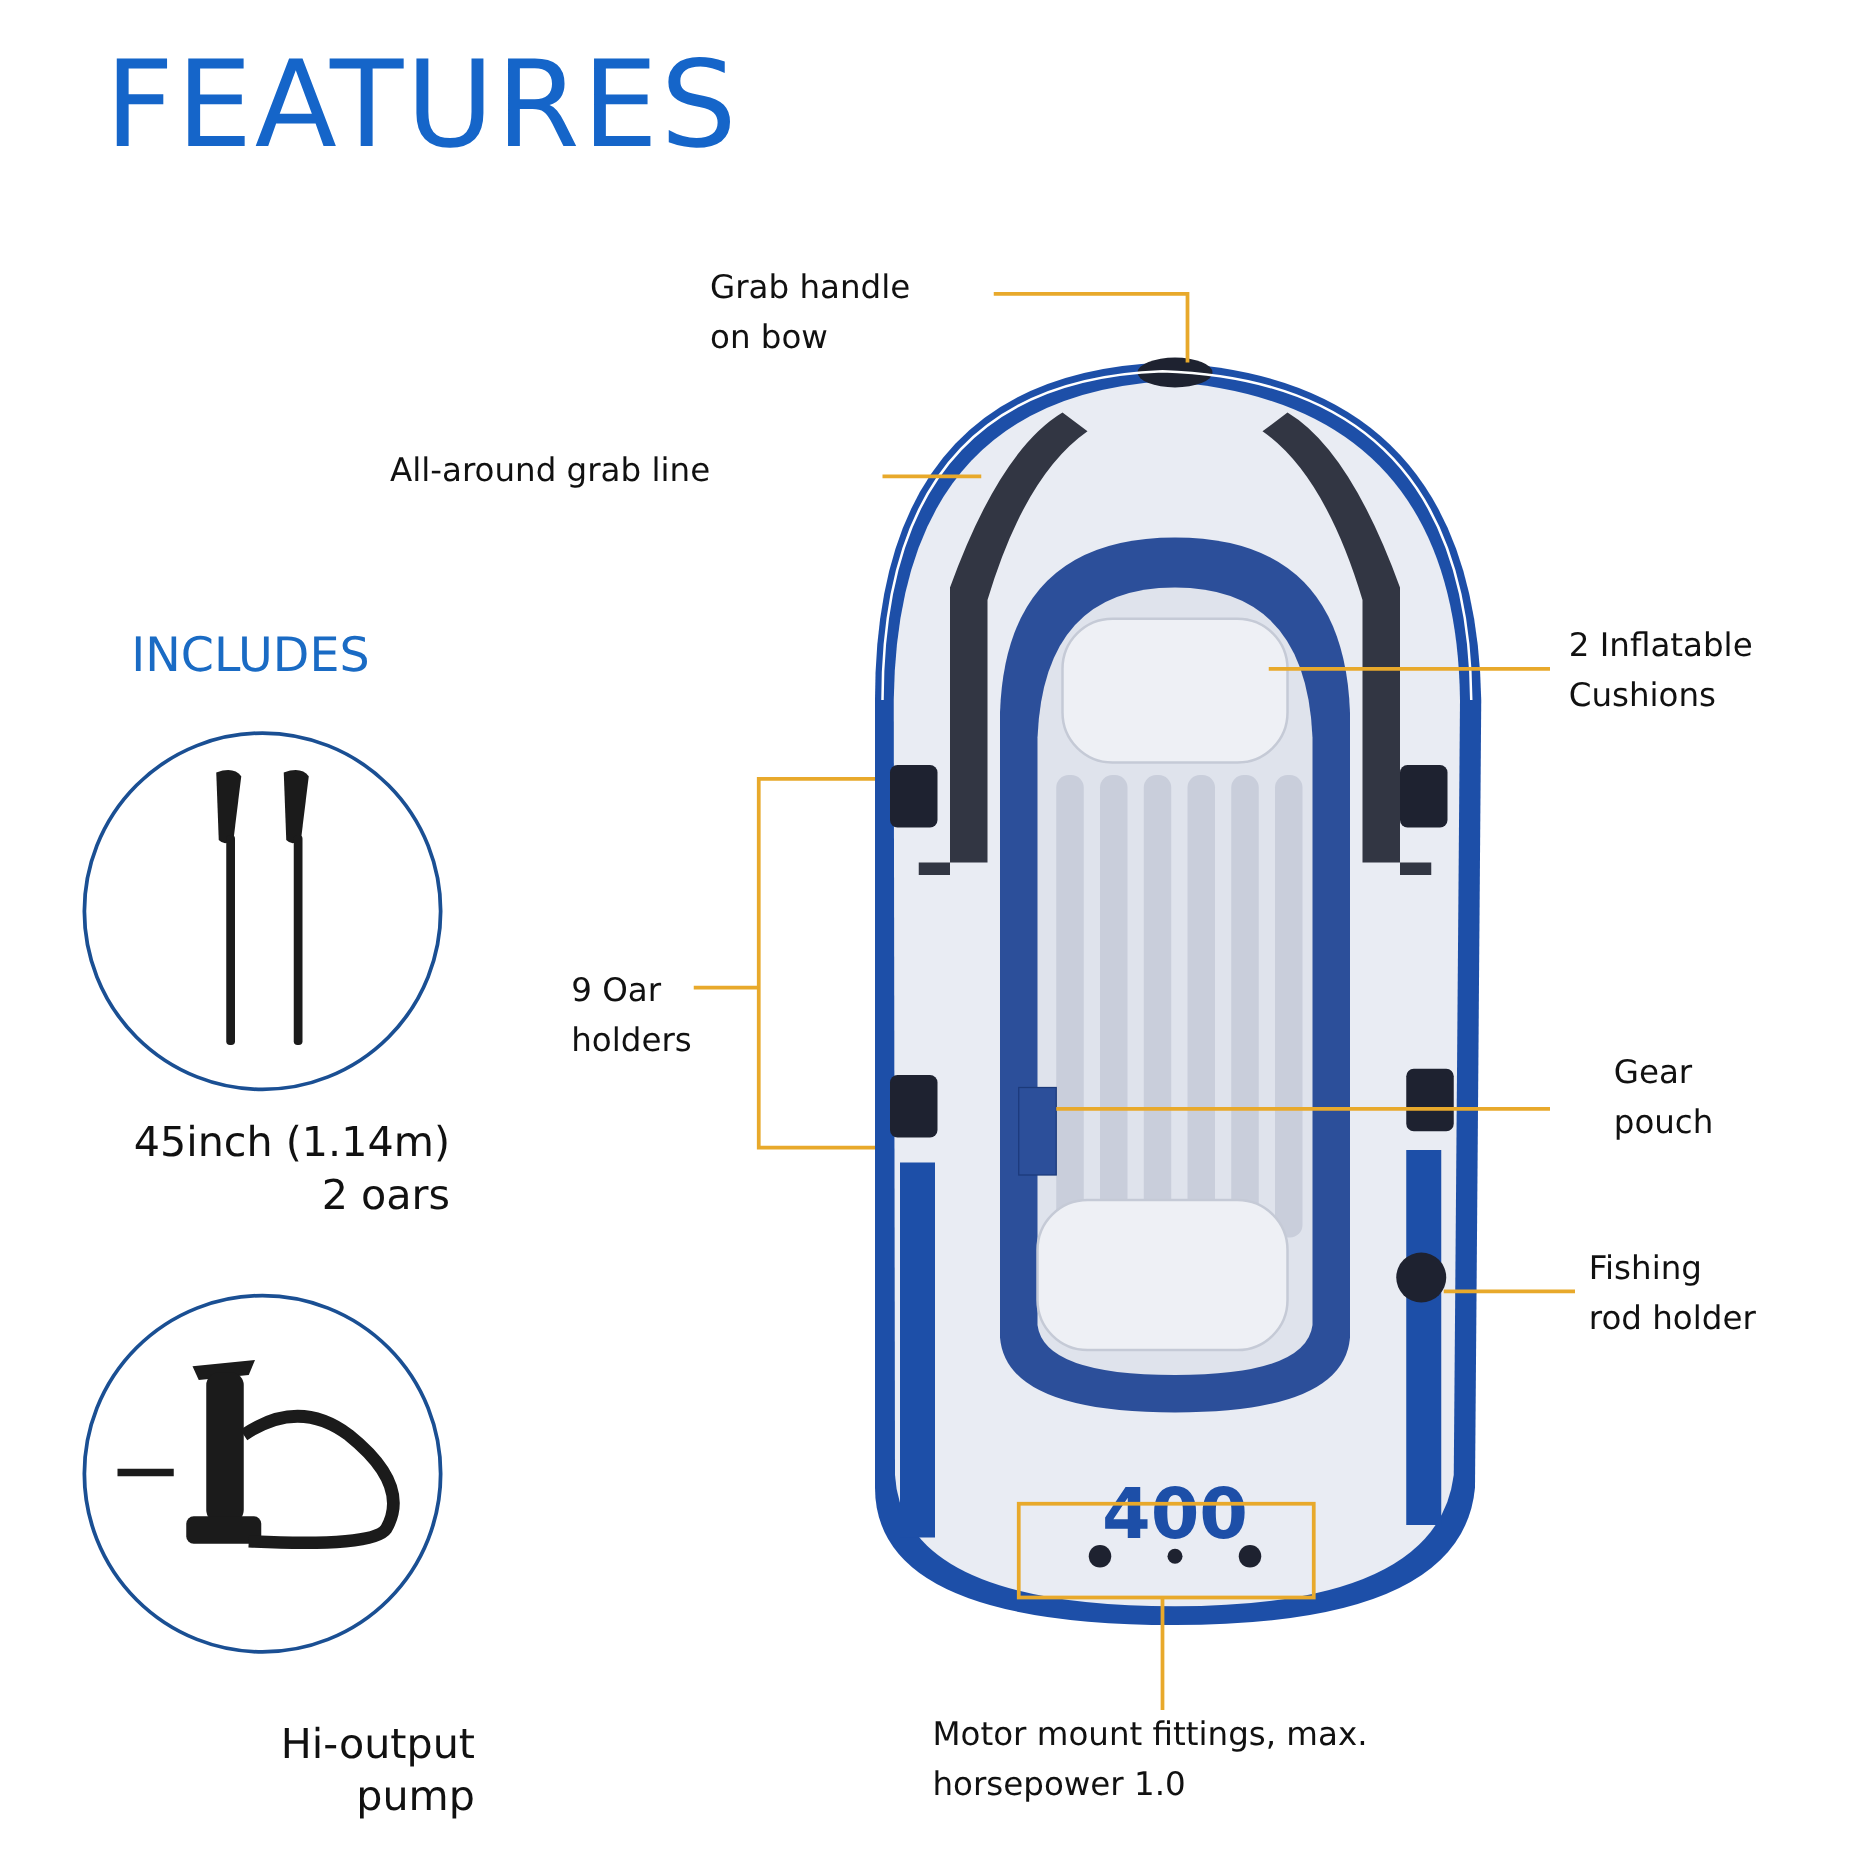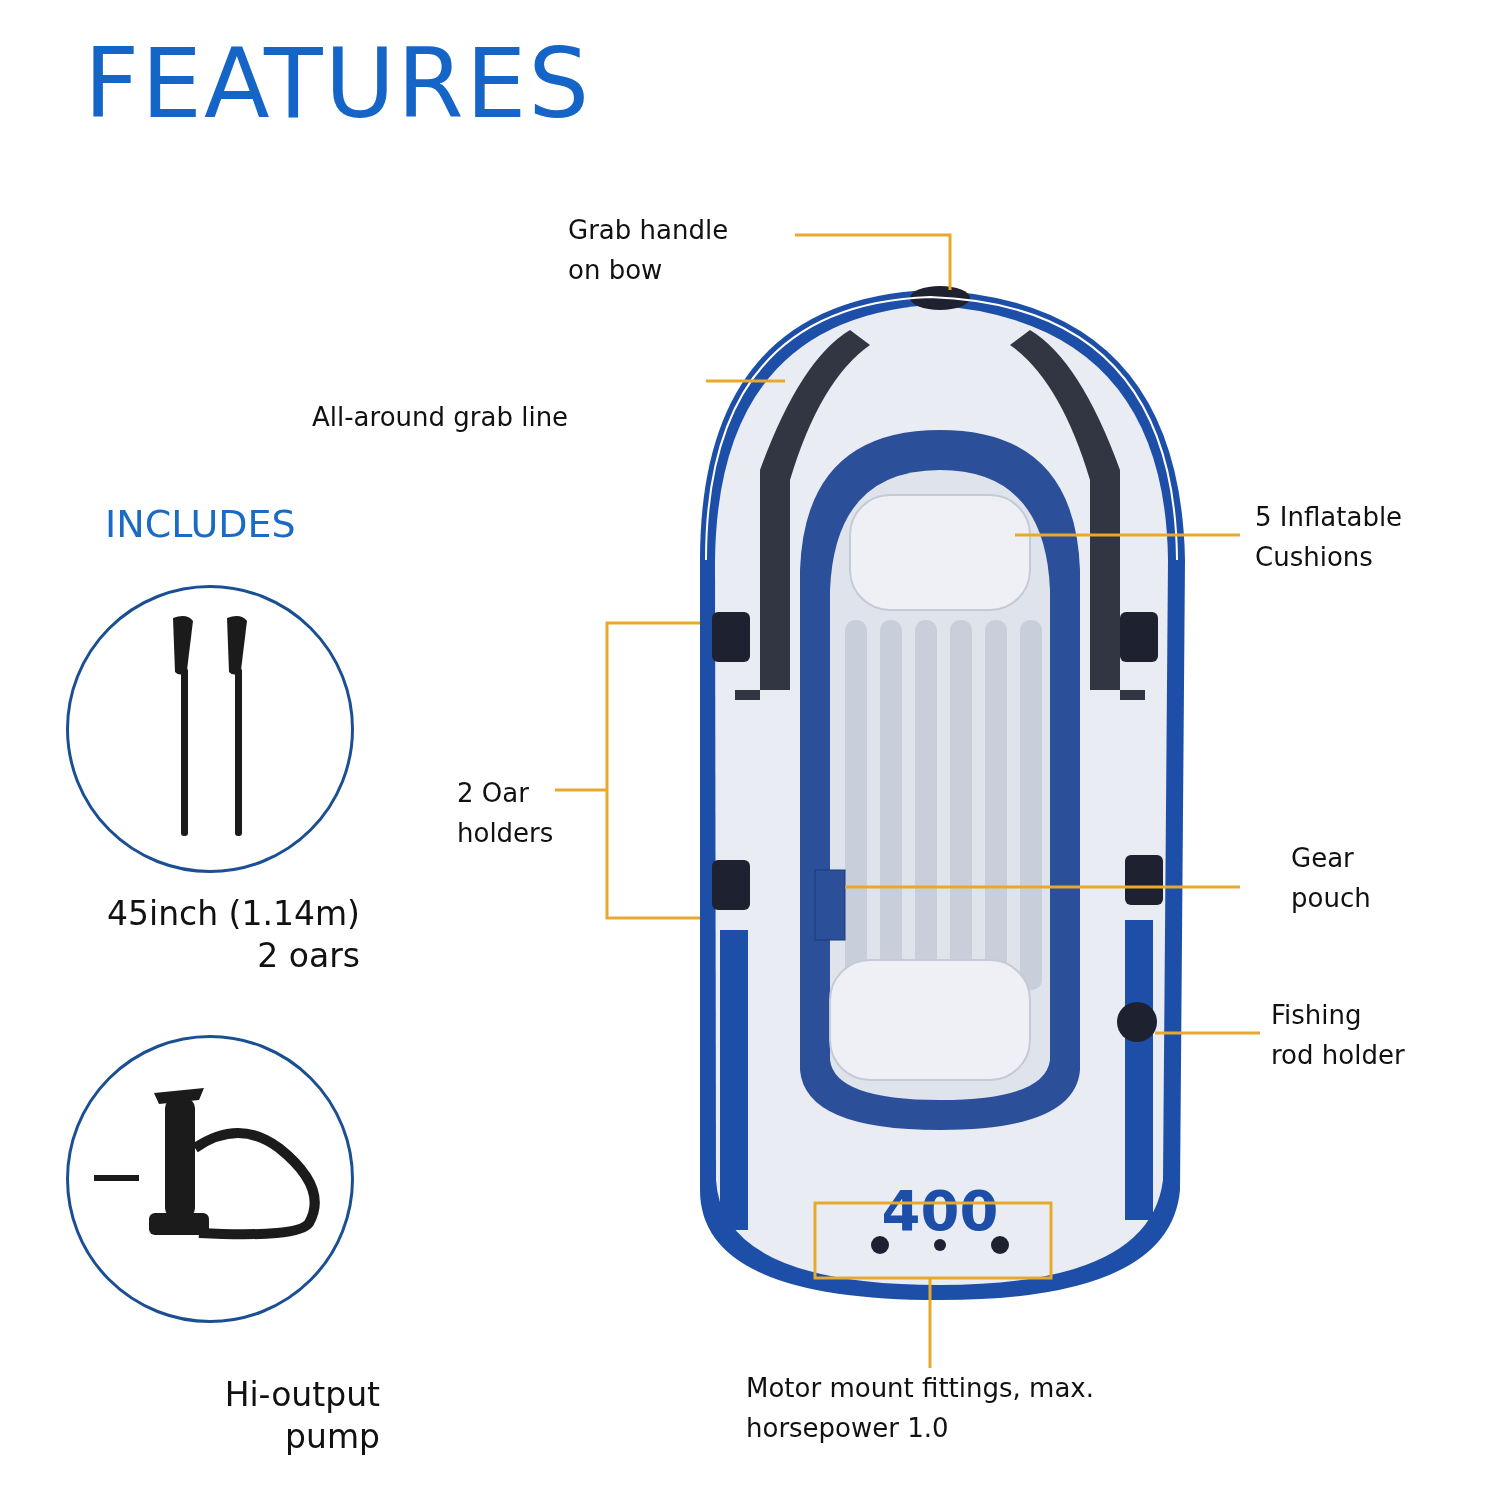--- a/index.html
+++ b/index.html
@@ -68,24 +68,24 @@
     <line x1="555" y1="790" x2="607" y2="790"></line>
     <line x1="845" y1="887" x2="1240" y2="887"></line>
     <line x1="1155" y1="1033" x2="1260" y2="1033"></line>
     <rect x="815" y="1203" width="236" height="75"></rect>
     <line x1="930" y1="1278" x2="930" y2="1368"></line>
   </g>
 </svg>
 
 <div class="abs label" style="left:568px;top:210px;">Grab handle
 on bow</div>
-<div class="abs label" style="left:312px;top:357px;margin-top:40px;">All-around grab line</div>
-<div class="abs label" style="left:1255px;top:497px;">5 Inflatable
+<div class="abs label" style="left:312px;top:357px;">All-around grab line</div>
+<div class="abs label" style="left:1255px;top:497px;">2 Inflatable
 Cushions</div>
-<div class="abs label" style="left:457px;top:773px;">2 Oar
+<div class="abs label" style="left:457px;top:773px;">9 Oar
 holders</div>
 <div class="abs label" style="left:1271px;top:838px;margin-left:20px;">Gear
 pouch</div>
 <div class="abs label" style="left:1271px;top:995px;">Fishing
 rod holder</div>
 <div class="abs label" style="left:746px;top:1368px;">Motor mount fittings, max.
 horsepower 1.0</div>
 
 <div class="abs includes">INCLUDES</div>
 

